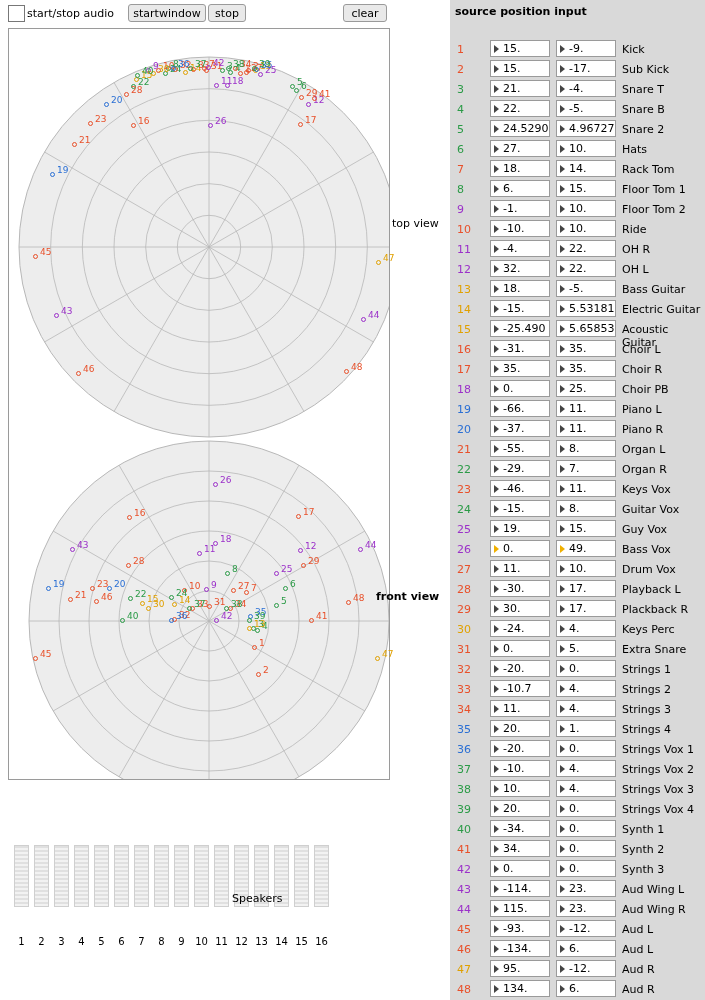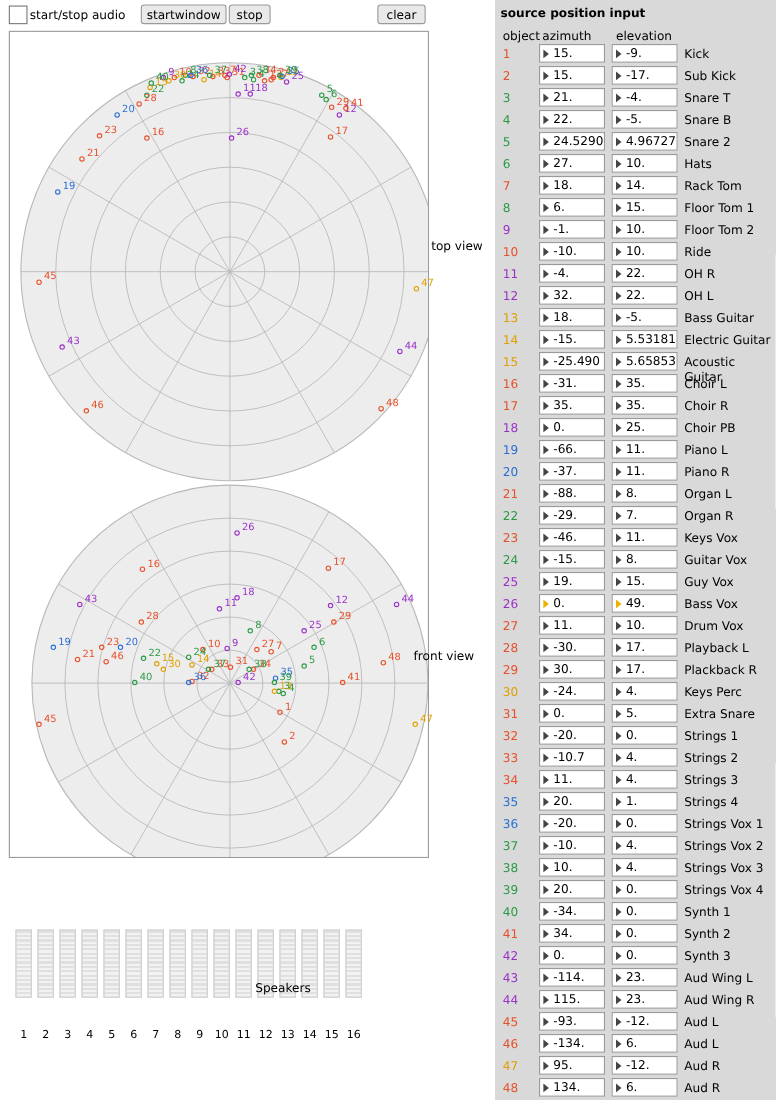--- a/index.html
+++ b/index.html
@@ -27,21 +27,21 @@
   #btn-stop{left:208px;width:38px;}
   #btn-clear{left:343px;width:44px;}
 
   
   #plots{
     position:absolute;left:8px;top:28px;width:382px;height:752px;
     border:1px solid #9a9a9a;background:#fff;box-sizing:border-box;
   }
   .view-label{position:absolute;font-size:11px;color:#000;}
   #label-top{left:392px;top:217px;}
-  #label-front{left:376px;top:590px;}
+  #label-front{left:376px;top:590px;font-weight:bold;}
 
   .dot{position:absolute;width:5px;height:5px;border:1.2px solid;border-radius:50%;box-sizing:border-box;}
   .dotlbl{position:absolute;font-size:9px;white-space:nowrap;}
 
   
   #output{position:absolute;left:14px;top:790px;width:380px;}
   #output-title{font-size:11px;font-weight:bold;}
   #output-fmt{margin-top:6px;font-size:11px;}
   #output-box{
     margin-top:3px;border:1px solid #9a9a9a;background:#fff;
@@ -342,25 +342,20 @@
 
 <div id="output">
 </div>
 
 <div id="speakers"><div class="spk"></div><div class="spk"></div><div class="spk"></div><div class="spk"></div><div class="spk"></div><div class="spk"></div><div class="spk"></div><div class="spk"></div><div class="spk"></div><div class="spk"></div><div class="spk"></div><div class="spk"></div><div class="spk"></div><div class="spk"></div><div class="spk"></div><div class="spk"></div></div>
 <div id="spk-nums"><span>1</span><span>2</span><span>3</span><span>4</span><span>5</span><span>6</span><span>7</span><span>8</span><span>9</span><span>10</span><span>11</span><span>12</span><span>13</span><span>14</span><span>15</span><span>16</span></div>
 <div id="spk-label">Speakers</div>
 
 <div id="right">
   <div id="right-title">source position input</div>
-  <div id="col-head">
-    <div class="ch" id="ch-object">object</div>
-    <div class="ch" id="ch-azimuth">azimuth</div>
-    <div class="ch" id="ch-elevation">elevation</div>
-  </div>
   <div id="rows-host">
       <div class="row" style="top: 40px;">
         <div class="idx" style="color: rgb(232, 80, 42);">1</div>
         <div class="num az">15.</div>
         <div class="num el">-9.</div>
         <div class="nameLbl">Kick</div>
       </div>
       <div class="row" style="top: 60px;">
         <div class="idx" style="color: rgb(232, 80, 42);">2</div>
         <div class="num az">15.</div>
@@ -470,21 +465,21 @@
         <div class="nameLbl">Piano L</div>
       </div>
       <div class="row" style="top: 420px;">
         <div class="idx" style="color: rgb(42, 111, 212);">20</div>
         <div class="num az">-37.</div>
         <div class="num el">11.</div>
         <div class="nameLbl">Piano R</div>
       </div>
       <div class="row" style="top: 440px;">
         <div class="idx" style="color: rgb(232, 80, 42);">21</div>
-        <div class="num az">-88.</div>
+        <div class="num az">-55.</div>
         <div class="num el">8.</div>
         <div class="nameLbl">Organ L</div>
       </div>
       <div class="row" style="top: 460px;">
         <div class="idx" style="color: rgb(42, 154, 70);">22</div>
         <div class="num az">-29.</div>
         <div class="num el">7.</div>
         <div class="nameLbl">Organ R</div>
       </div>
       <div class="row" style="top: 480px;">

